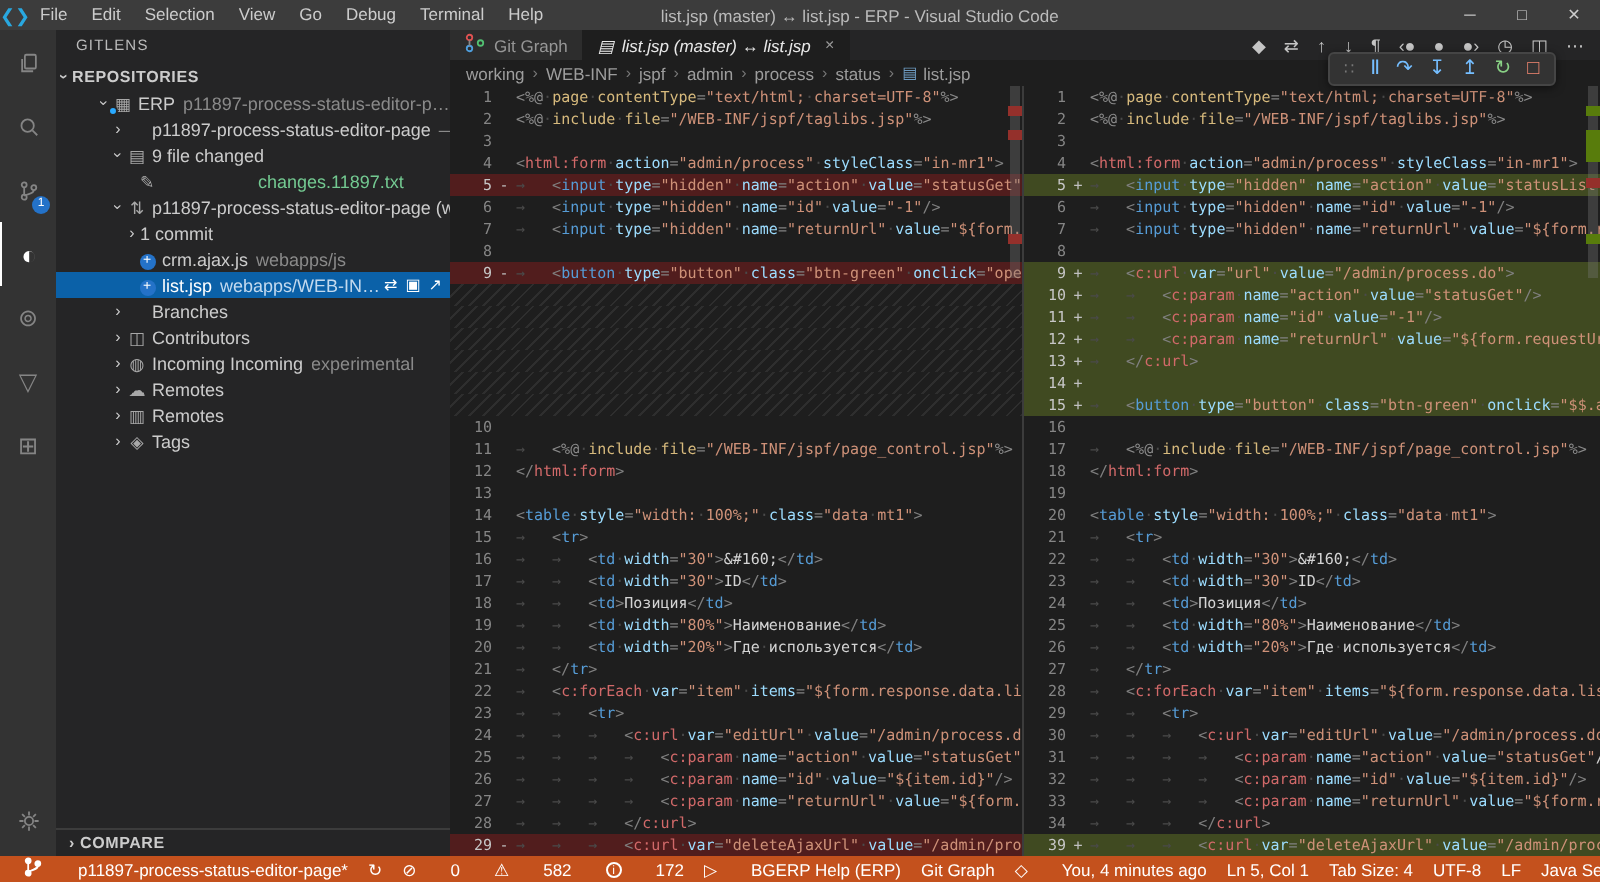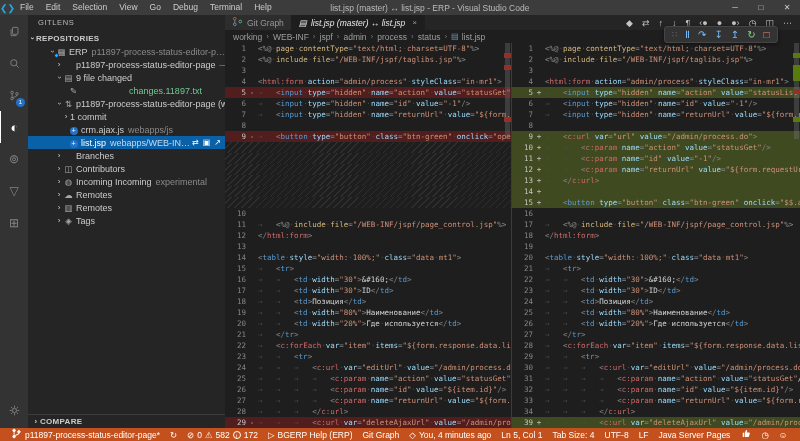--- a/index.html
+++ b/index.html
@@ -93,21 +93,21 @@
   
   #debugbar { position:absolute; left:439px; top:11px; height:17px; display:flex; align-items:center; gap:8px;
     background:#333; border:1px solid #454545; border-radius:3px; padding:0 7px; font-size:10px;
     box-shadow:0 1px 4px rgba(0,0,0,.5); z-index:5; }
   .dbg { cursor:pointer; line-height:15px; }
   .dbg.blue{color:#75beff} .dbg.green{color:#89d185} .dbg.red{color:#f48771} .dbg.grip{color:#777; font-size:8px; cursor:grab;}
 
   
   #statusbar { position:absolute; left:0; top:428px; width:800px; height:13px; background:var(--statusbar,#c4511d);
     color:#fff; display:flex; align-items:center; font-size:8.5px; padding:0 6px; }
-  .sb-item { display:flex; align-items:center; gap:3px; padding:0 5px; height:13px; cursor:pointer; white-space:nowrap; }
+  .sb-item { display:flex; align-items:center; gap:17px; padding:0 5px; height:13px; cursor:pointer; white-space:nowrap; }
   .sb-icon { font-size:8.5px; }
   .sb-icon svg { fill:#fff; stroke:#fff; }
   #sb-right { margin-left:auto; display:flex; align-items:center; }
   .info-circ { display:inline-block; width:8px; height:8px; border:1px solid #fff; border-radius:50%;
     font-size:6px; line-height:8px; text-align:center; }
 </style>
 </head>
 <body>
 
 <div id="titlebar">

